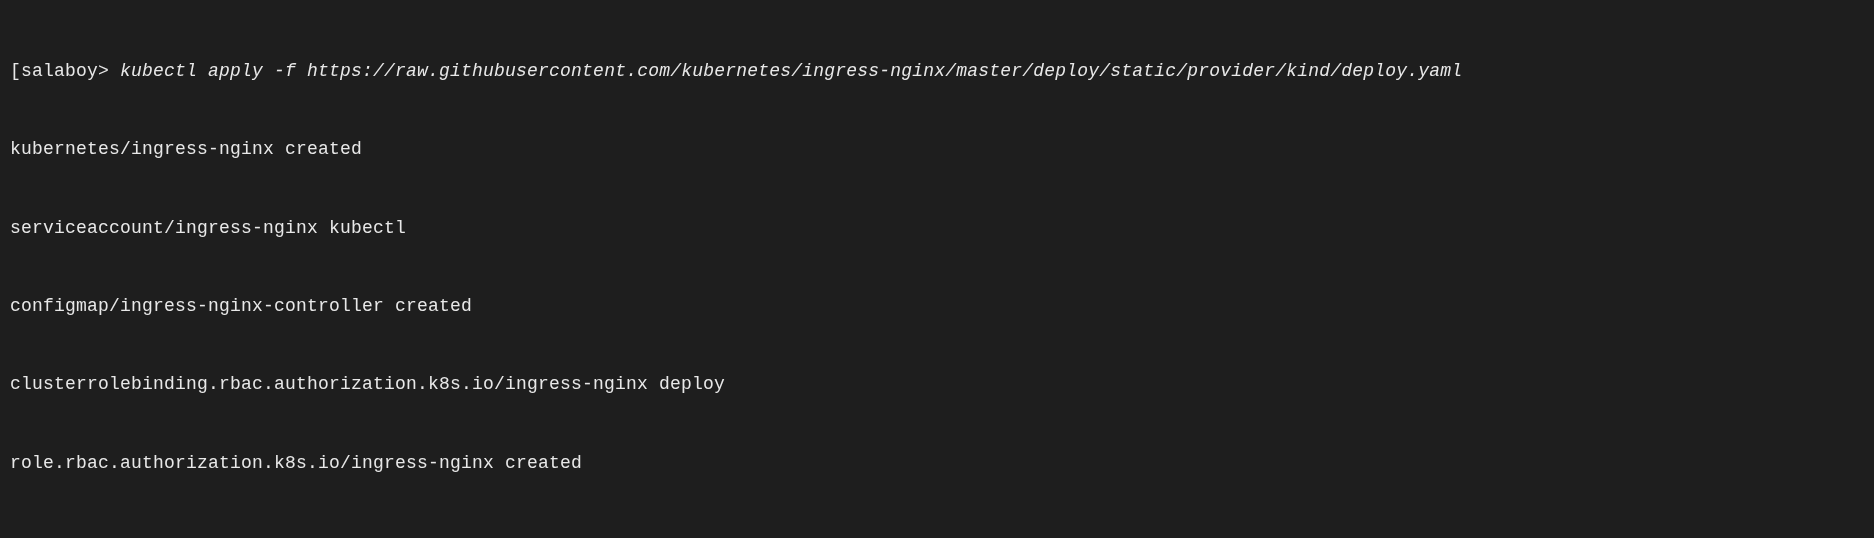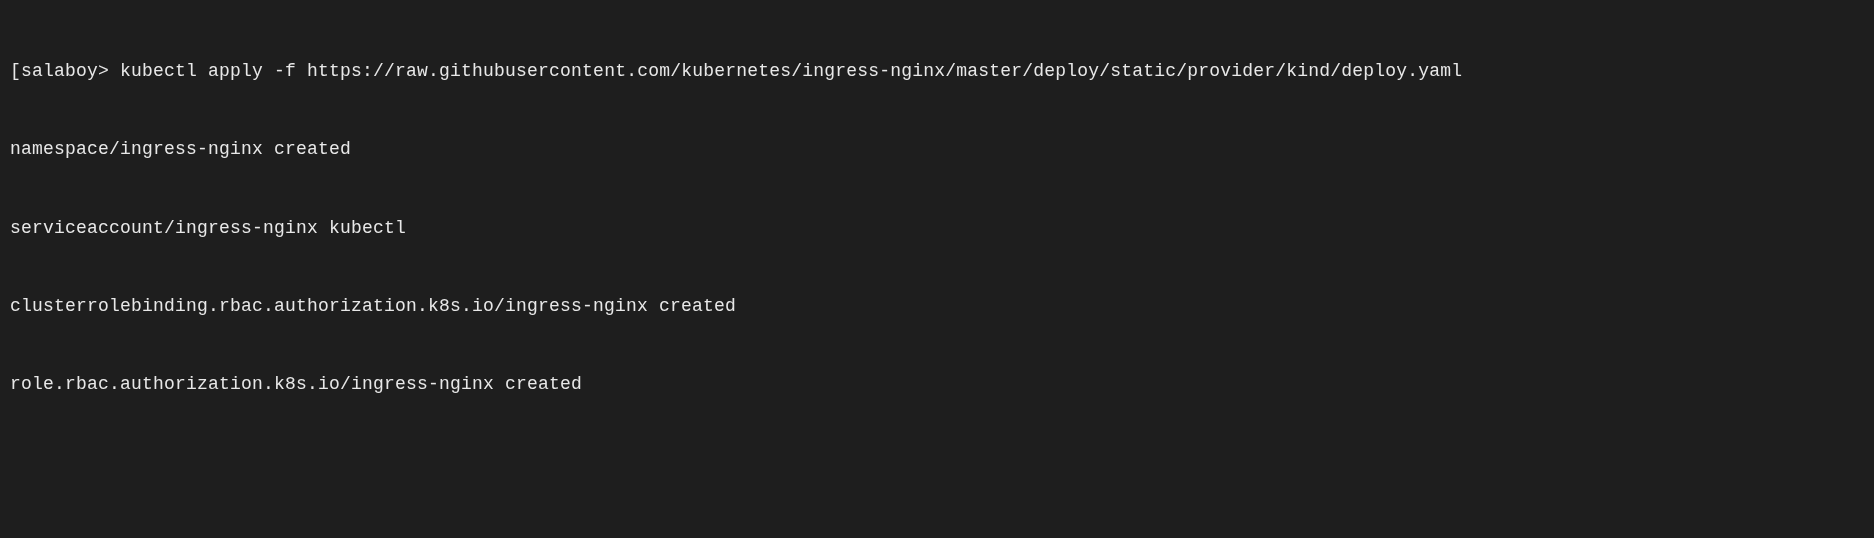--- a/index.html
+++ b/index.html
@@ -31,33 +31,35 @@
       color: #e8e8e8;
     }
     .prompt-text {
       color: #e8e8e8;
     }
     .prompt-arrow {
       color: #e8e8e8;
     }
     .cmd {
       color: #e8e8e8;
+      font-style: italic;
     }
     .output {
       color: #e8e8e8;
     }
   </style>
 </head>
 <body>
 
 <div class="terminal">
   <span class="line"><span class="prompt-bracket">[</span><span class="prompt-text">salaboy</span><span class="prompt-arrow">&gt;</span><span class="cmd"> kubectl apply -f https://raw.githubusercontent.com/kubernetes/ingress-nginx/master/deploy/static/provider/kind/deploy.yaml</span></span>
-  <span class="line output">namespace/ingress-nginx created</span>
+  <span class="line output">kubernetes/ingress-nginx created</span>
   <span class="line output">serviceaccount/ingress-nginx kubectl</span>
-  <span class="line output">clusterrolebinding.rbac.authorization.k8s.io/ingress-nginx created</span>
+  <span class="line output">configmap/ingress-nginx-controller created</span>
+  <span class="line output">clusterrolebinding.rbac.authorization.k8s.io/ingress-nginx deploy</span>
   <span class="line output">role.rbac.authorization.k8s.io/ingress-nginx created</span>
   
   
   
   
   
   
   
   
   

